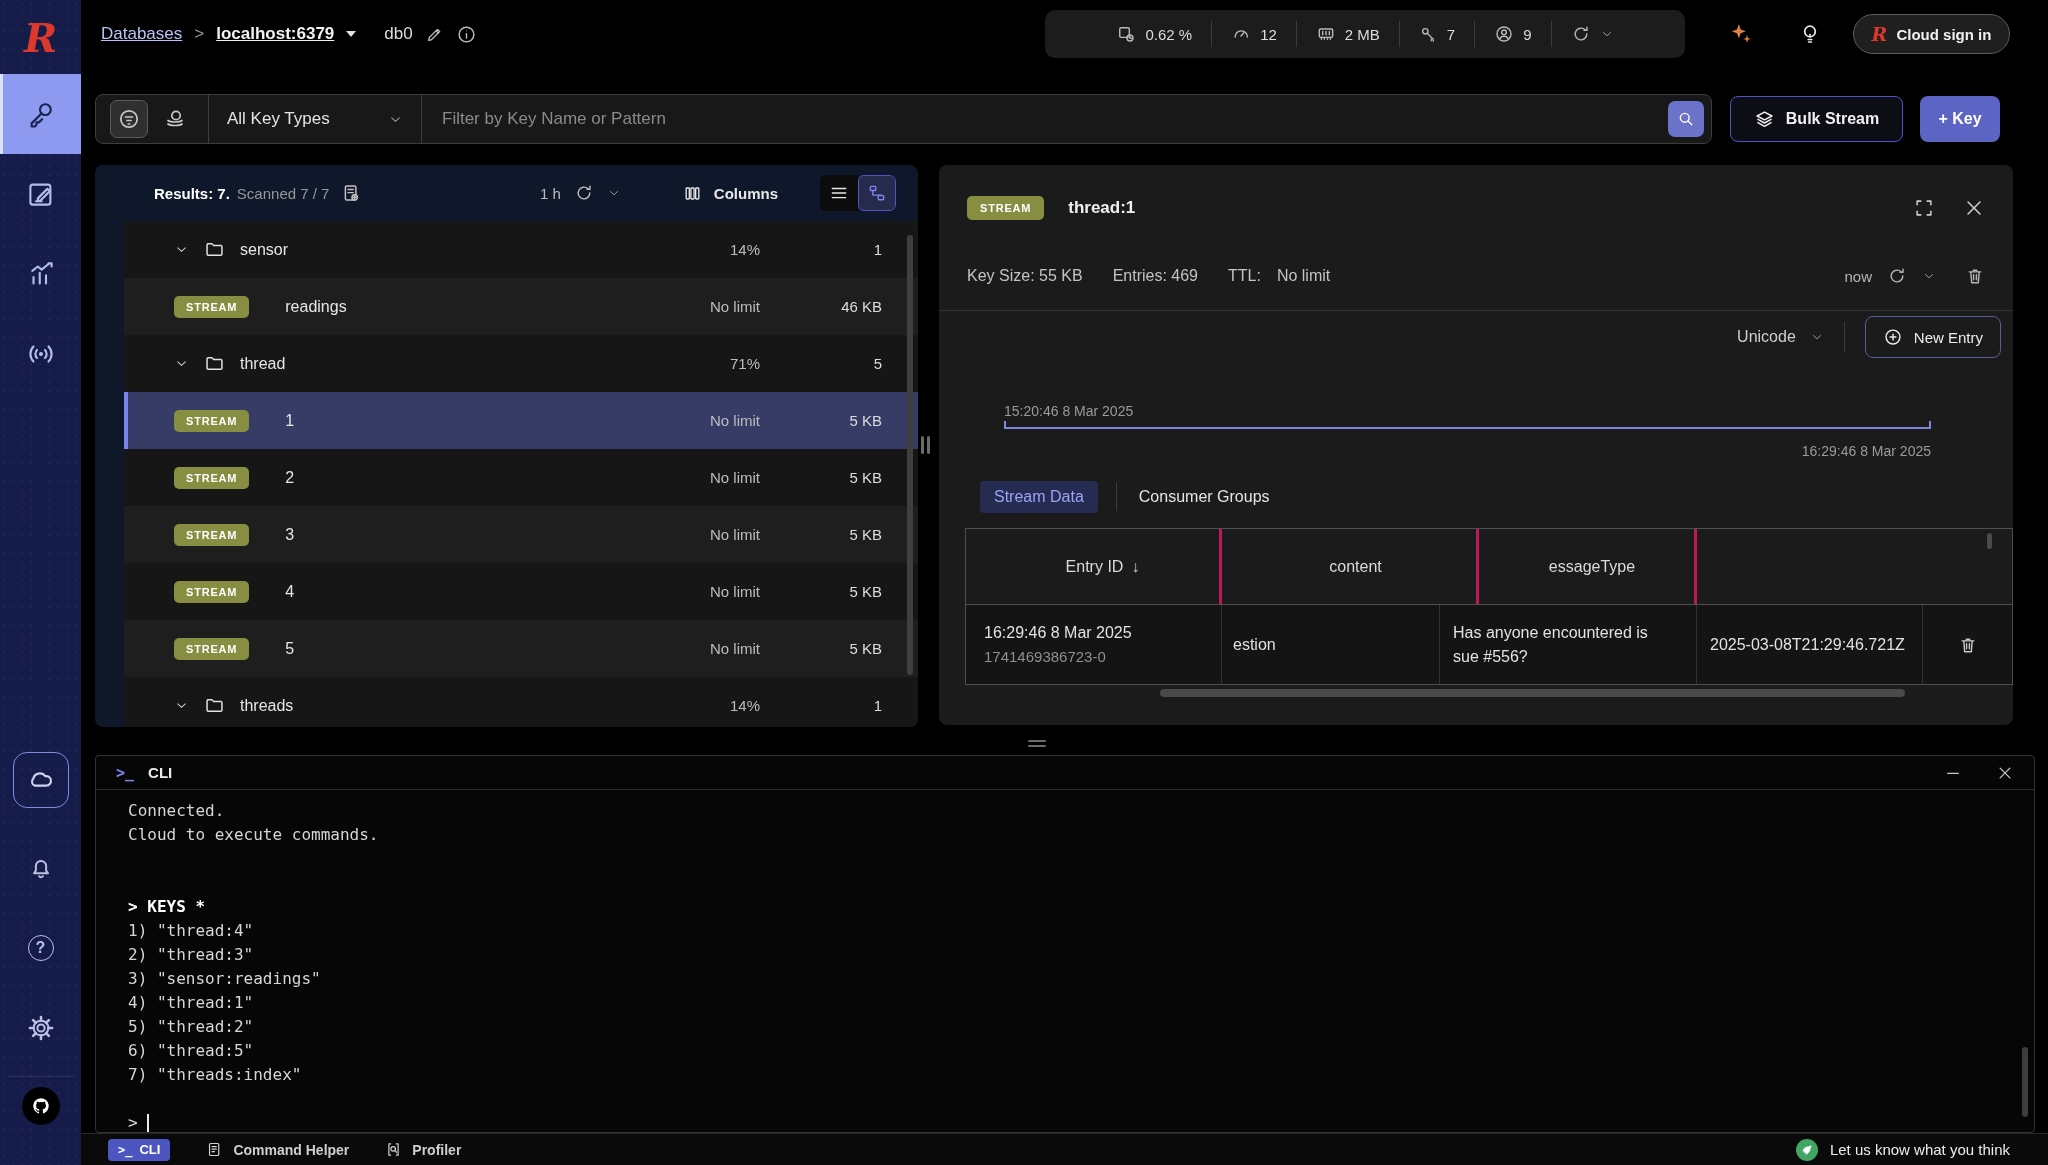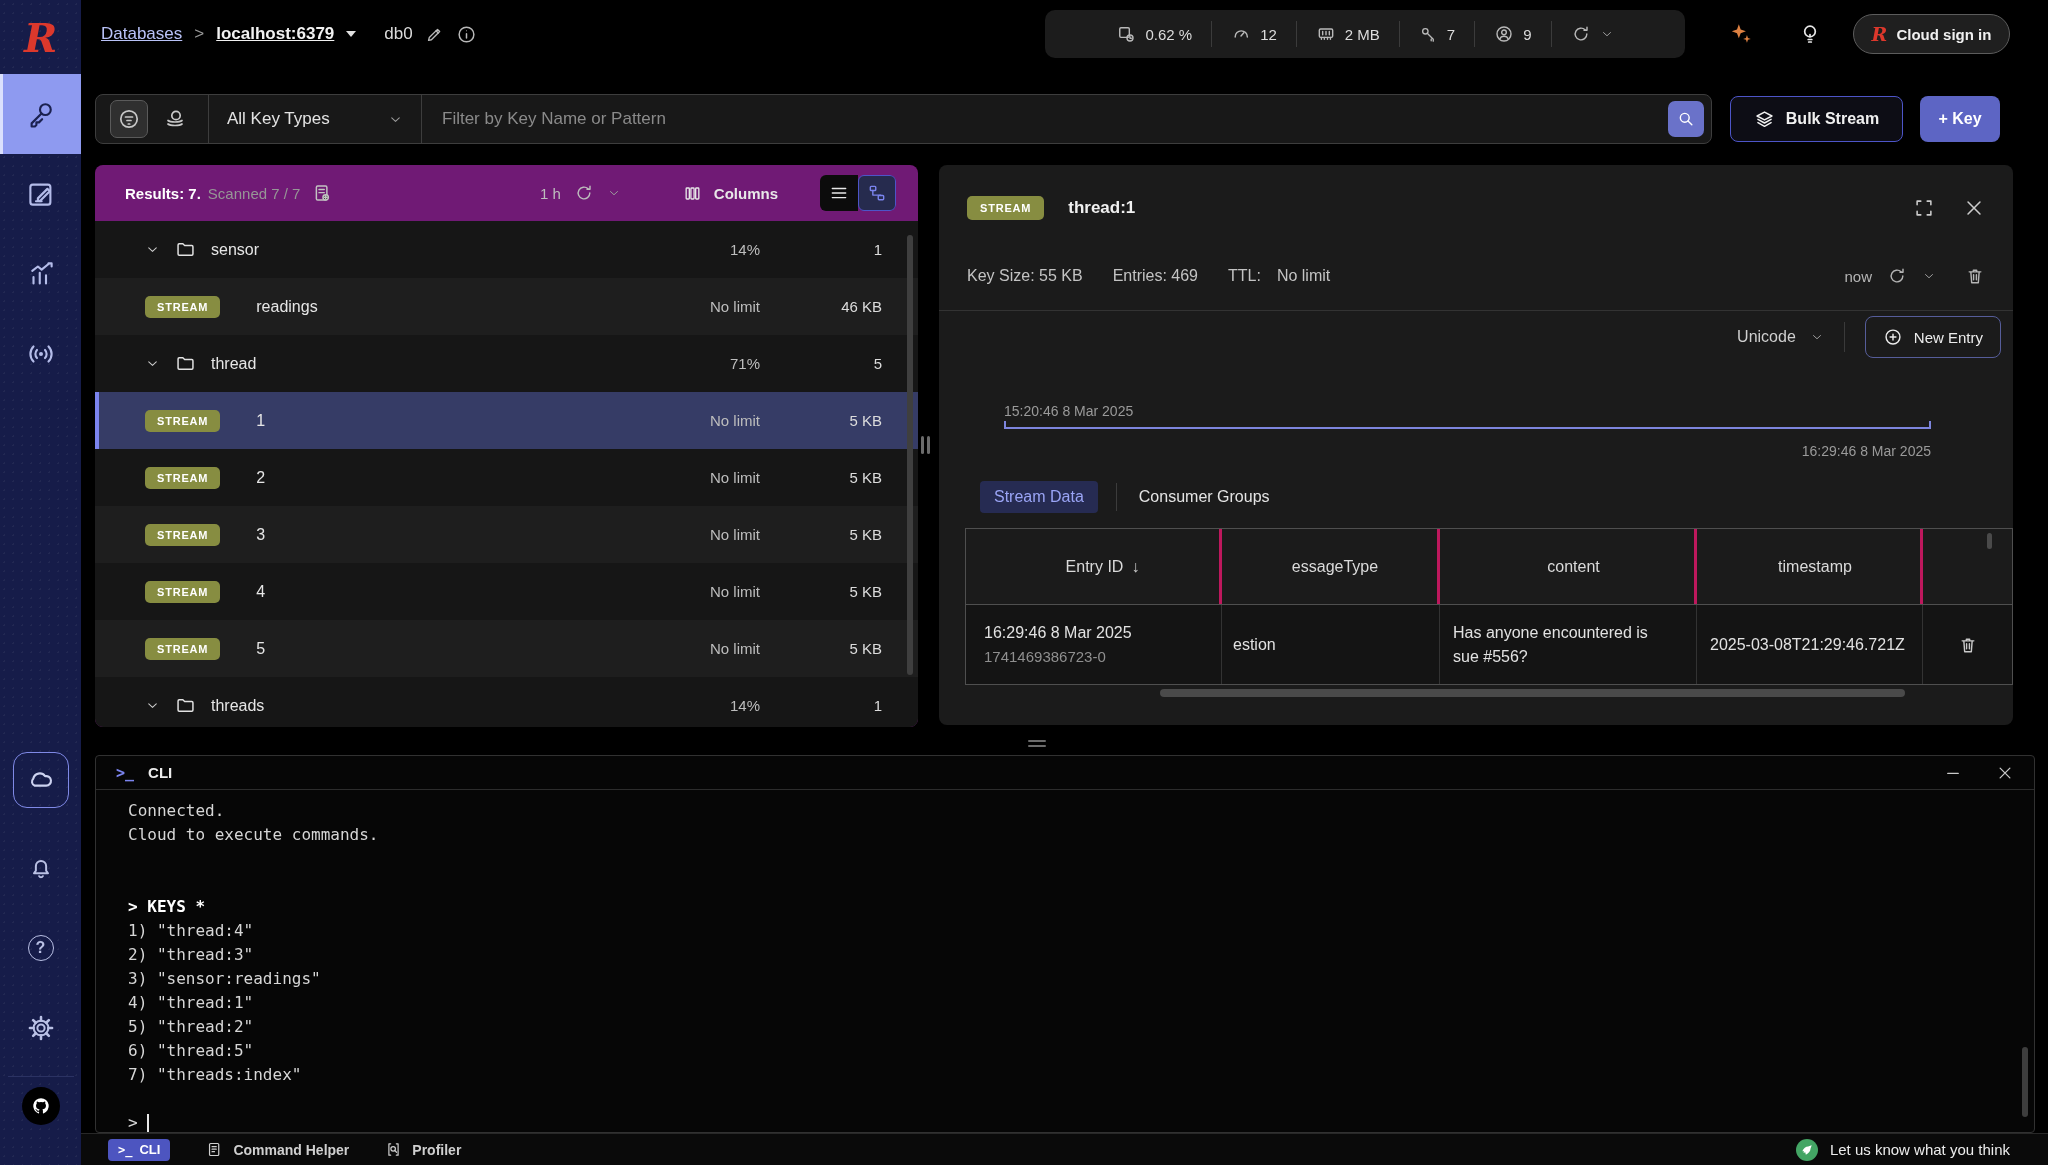--- a/index.html
+++ b/index.html
@@ -52,21 +52,21 @@
   .seg-btn { width:38px; height:38px; border-radius:7px; display:flex; align-items:center; justify-content:center; color:#c8c8c8; }
   .seg-btn.on { background:#2f2f2f; border:1px solid #5a5a5a; }
   .ktype { display:flex; align-items:center; justify-content:space-between; width:214px; padding:0 18px; color:#e3e3e3; font-size:17px; height:100%; border-left:1px solid #3d3d3d; border-right:1px solid #3d3d3d; }
   .finput { flex:1; height:100%; background:transparent; border:none; outline:none; color:#ddd; font-size:17px; padding:0 20px; font-family:"Liberation Sans", sans-serif; }
   .finput::placeholder { color:#8a8a8a; }
   .search-btn { width:36px; height:36px; border-radius:7px; background:#6a72c9; margin-right:7px; display:flex; align-items:center; justify-content:center; color:#fff; flex:none; }
   .bulk { position:absolute; left:1730px; top:96px; width:173px; height:46px; border:1px solid #4d55c8; border-radius:8px; background:#0d0d15; color:#f0f0f0; font-weight:700; font-size:16px; display:flex; align-items:center; justify-content:center; gap:11px; }
   .addkey { position:absolute; left:1920px; top:96px; width:80px; height:46px; background:#5d65c4; border-radius:8px; color:#fff; font-weight:700; font-size:16px; display:flex; align-items:center; justify-content:center; }
 
   
-  .keylist { position:absolute; left:95px; top:165px; width:823px; height:562px; background:#701a75; border-radius:8px; overflow:hidden; }
+  .keylist { position:absolute; left:95px; top:165px; width:823px; height:562px; background:#0f172a; border-radius:8px; overflow:hidden;padding-left:29px; }
   .kl-header { height:56px; display:flex; align-items:center; padding:0 22px 0 30px; font-size:15px; }
   .kl-results { color:#fff; font-weight:700; }
   .kl-scanned { color:#969696; margin-left:7px; }
   .kl-scan-icon { margin-left:12px; color:#c2c2c2; }
   .kl-mid { margin-left:auto; display:flex; align-items:center; gap:13px; color:#bdbdbd; }
   .kl-cols { display:flex; align-items:center; gap:12px; color:#e8e8e8; font-weight:600; margin-left:62px; }
   .toggle-group { display:flex; margin-left:42px; border-radius:6px; overflow:hidden; }
   .tg-btn { width:38px; height:36px; display:flex; align-items:center; justify-content:center; background:#0c0c0c; color:#e8e8e8; }
   .tg-btn.on { background:#262b4e; border:1px solid #4d55c8; color:#7b84ee; border-radius:6px; }
   .row { height:57px; display:flex; align-items:center; padding-left:50px; position:relative; cursor:pointer; }
@@ -606,28 +606,25 @@
       <span class="tab-sep"></span>
       <span class="tab inactive">Consumer Groups</span>
     </div>
 
     <div class="d-table">
       <div class="tr head">
         <div class="td w1" style="padding-left:20px">
           <span>Entry ID</span>
           <span class="sort-arrow">↓</span>
         </div>
-        <div class="td w2">
-            <span>essageType</span>
-          </div>
         <div class="td w3">
             <span>content</span>
           </div>
-        <div class="td w4">
-            <span>timestamp</span>
+        <div class="td w2">
+            <span>essageType</span>
           </div>
         <div class="td w5"></div>
       </div>
       <div class="tr body">
         <div class="td w1">
           <span class="cell-main">16:29:46 8 Mar 2025</span>
           <span class="cell-sub">1741469386723-0</span>
         </div>
         <div class="td w2">
             <span class="cell-main">estion</span>

